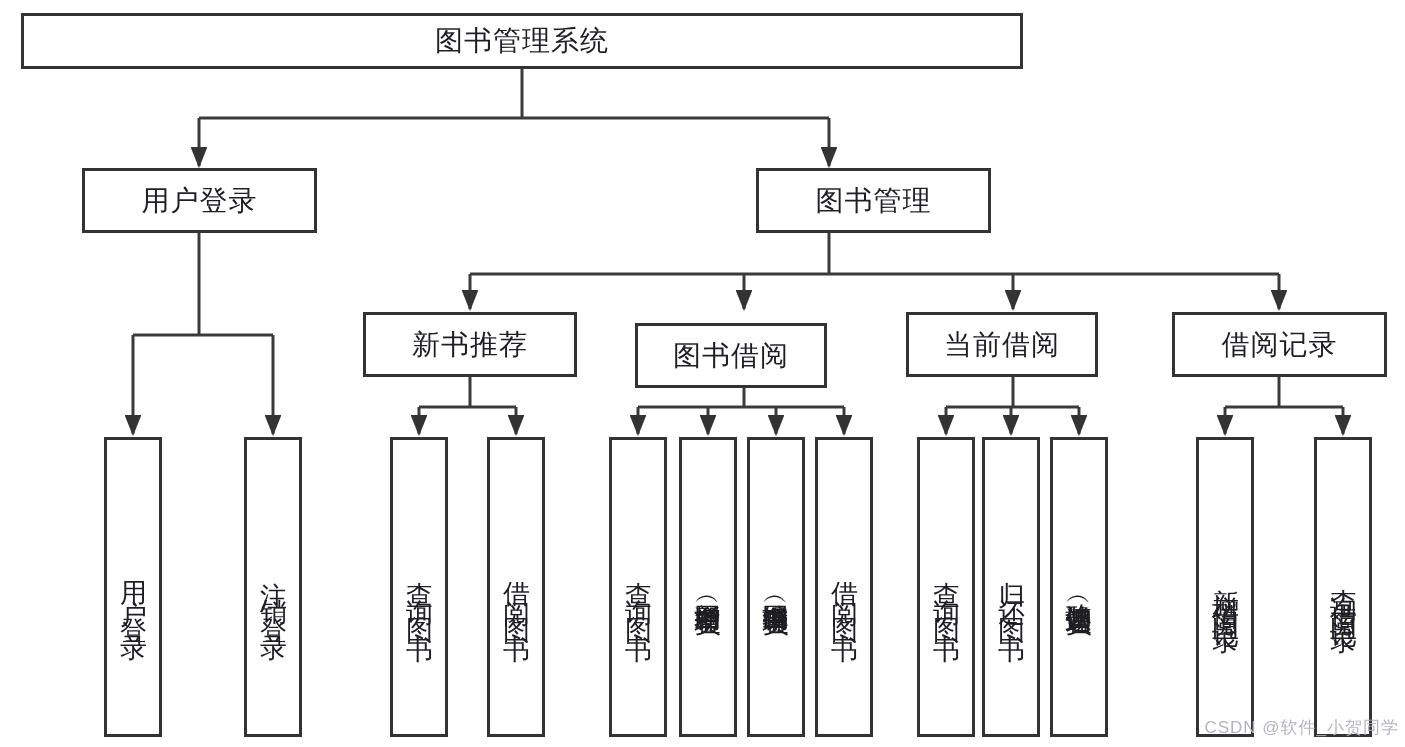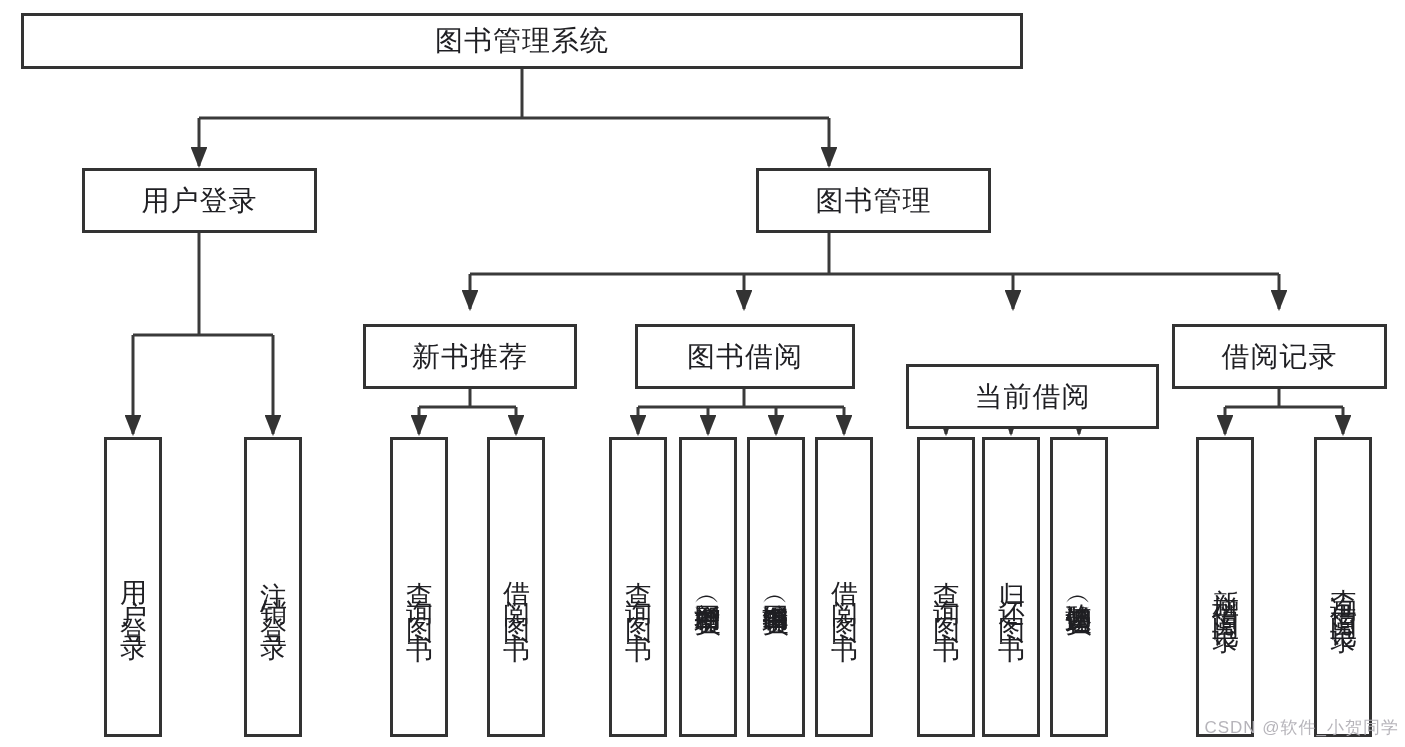--- a/index.html
+++ b/index.html
@@ -34,24 +34,24 @@
   }
   .hbox {
     font-size: 28px;
     letter-spacing: 1px;
     white-space: nowrap;
   }
   .root-box    { left: 21px;   top: 13px;  width: 1002px; height: 56px; }
   .l2-box      { top: 168px;   height: 65px; width: 235px; }
   .l2-user     { left: 82px;  }
   .l2-book     { left: 712px; margin-left: 44px; }
-  .l3-box      { top: 324px;   height: 65px; }
+  .l3-box      { top: 312px;   height: 65px; }
   .l3-newbook  { left: 363px;  width: 214px; }
-  .l3-borrow   { left: 635px;  width: 220px; }
-  .l3-current  { left: 906px;  width: 253px; margin-top: 40px; }
+  .l3-borrow   { left: 635px;  width: 192px; margin-top: 11px; }
+  .l3-current  { left: 906px;  width: 192px; }
   .l3-records  { left: 1172px; width: 215px; }
   .leaf {
     top: 437px;
     height: 300px;
     width: 58px;
   }
   .vtext {
     writing-mode: vertical-rl;
     text-orientation: mixed;
     line-height: 1;

